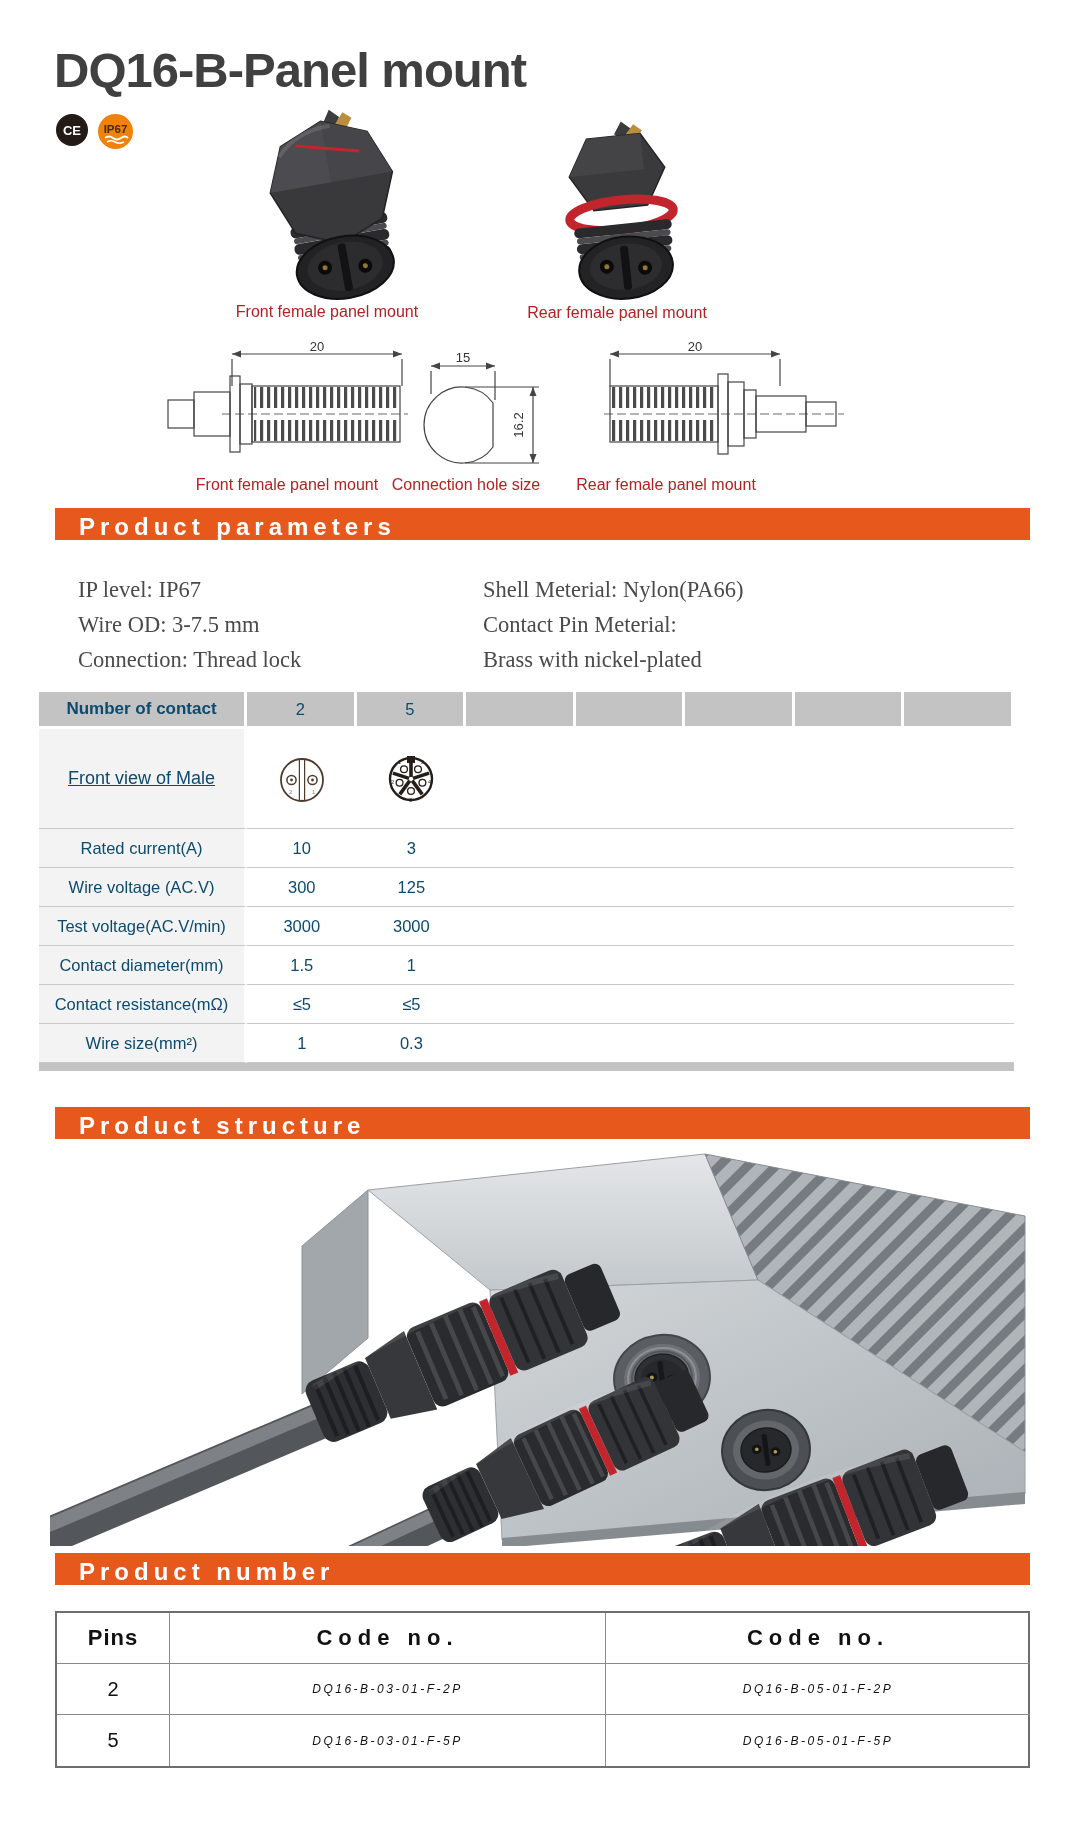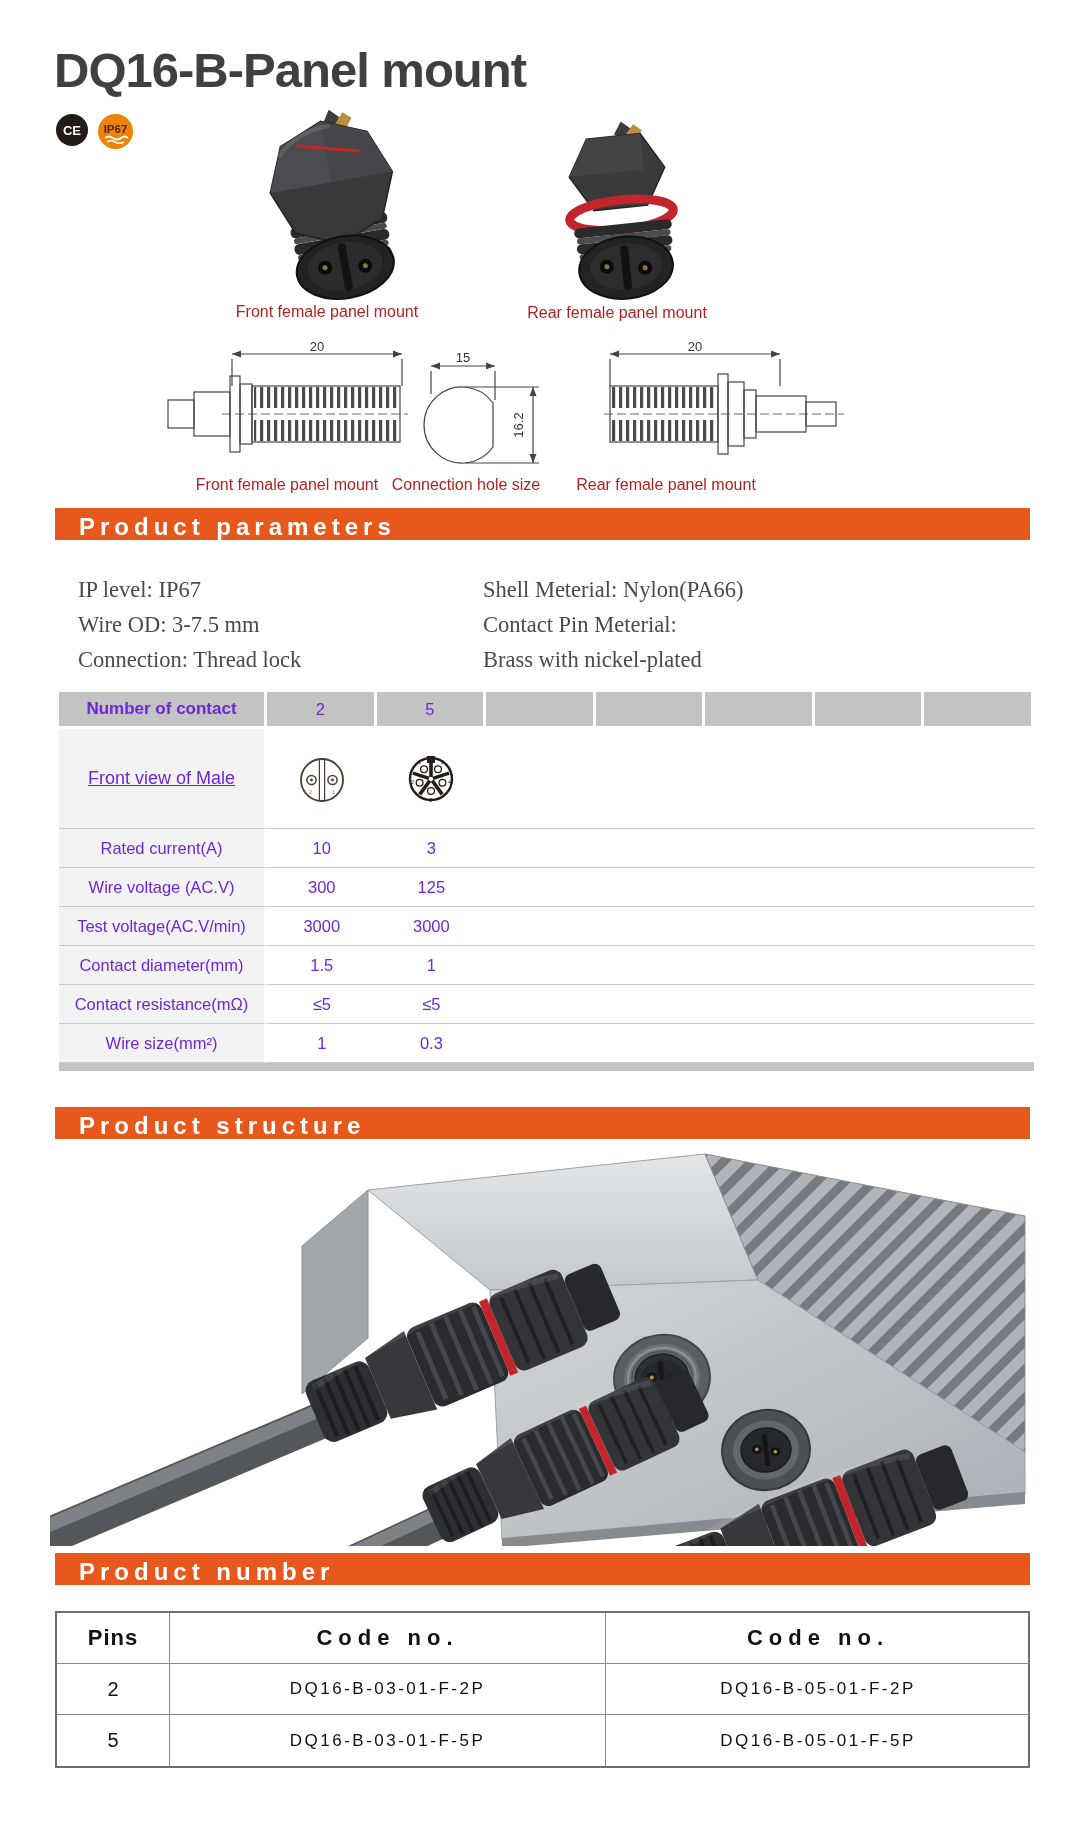--- a/index.html
+++ b/index.html
@@ -10,42 +10,42 @@
          letter-spacing:-1px;color:#404040;}
   .badge-row{position:absolute;left:55px;top:113px;display:flex;gap:8px;align-items:flex-start;}
   .cap{position:absolute;font-size:16px;color:#b22222;text-align:center;}
   .sec-bar{position:absolute;left:55px;width:975px;height:32px;background:#e7581c;color:#fff;
            font-size:24px;font-weight:bold;letter-spacing:5px;line-height:38px;padding-left:24px;
            box-sizing:border-box;}
   .params{position:absolute;left:55px;top:572px;width:975px;height:110px;font-size:22.5px;color:#4a4a4a;}
   .params .pcol{position:absolute;top:0;line-height:35px;white-space:nowrap;font-family:Liberation Serif, serif;}
   .pcol.pl{left:23px;} .pcol.pr{left:428px;}
   
-  .spec{position:absolute;left:59px;top:692px;width:975px;display:grid;
-        grid-template-columns:208px repeat(7,1fr);font-size:16.5px;color:#6d28d9;}
+  .spec{position:absolute;left:39px;top:692px;width:975px;display:grid;
+        grid-template-columns:208px repeat(7,1fr);font-size:16.5px;color:#0c4a6e;}
   .spec .c{display:flex;align-items:center;justify-content:center;box-sizing:border-box;text-align:center;}
   .spec .hd{background:#c3c3c3;height:37px;border-right:3px solid #fff;border-bottom:3px solid #fff;}
   .spec .hd.corner{font-weight:bold;font-size:17px;}
   .spec .labc{background:#f3f3f3;border-right:3px solid #fff;}
   .spec .fv{height:100px;border-bottom:1px solid #c9c9c9;background:#fff;}
   .spec .fv.labc{background:#f3f3f3;font-size:18px;text-decoration:underline;}
   .spec .r{height:39px;border-bottom:1px solid #c9c9c9;background:#fff;}
   .spec .r.labc{background:#f3f3f3;}
   .spec .strip{grid-column:1/-1;height:8px;background:#c3c3c3;}
   
   .num{position:absolute;left:55px;top:1611px;width:975px;display:grid;
        grid-template-columns:113px 436px 424px;border:2px solid #6e6e6e;box-sizing:border-box;}
   .num .c{height:51px;display:flex;align-items:center;justify-content:center;
           border-right:1px solid #8a8a8a;border-bottom:1px solid #8a8a8a;box-sizing:border-box;}
   .num .c.last{border-right:none;}
   .num .c.bot{border-bottom:none;}
   .num .hdr{font-weight:bold;font-size:22px;letter-spacing:6px;}
   .num .hdr.pinshdr{letter-spacing:1px;}
   .num .pincell{font-size:20px;}
-  .num .code{font-size:17px;letter-spacing:2.5px;}
+  .num .code{font-size:12px;letter-spacing:2.5px;font-style:italic;}
 </style>
 </head>
 <body>
 
 <div class="page">
 
   <h1 class="title">DQ16-B-Panel mount</h1>
 
   <div class="badge-row">
     <svg width="34" height="34" viewBox="0 0 34 34">

